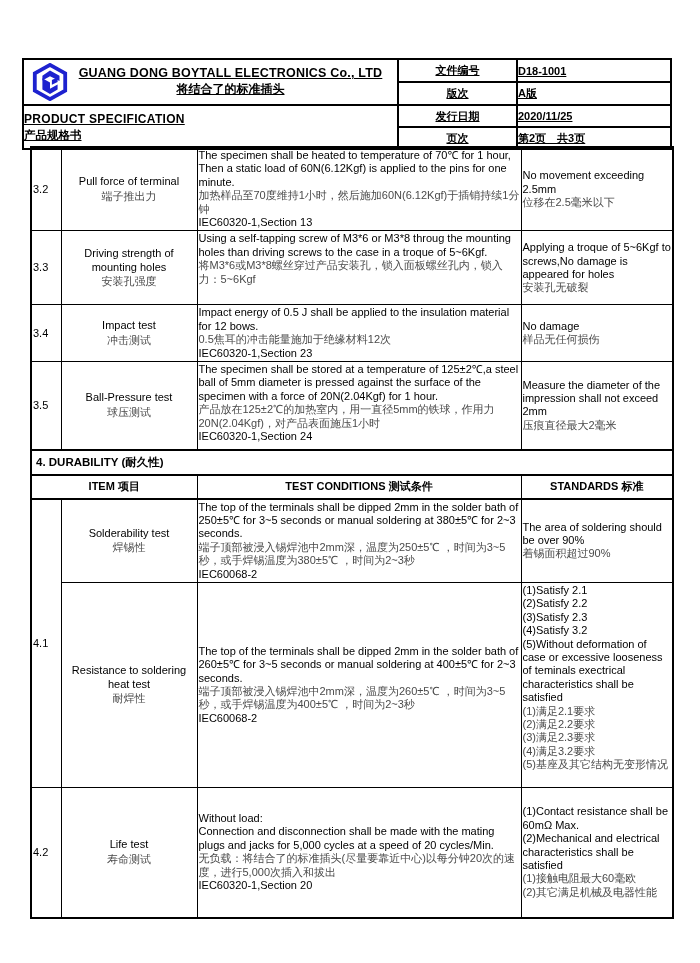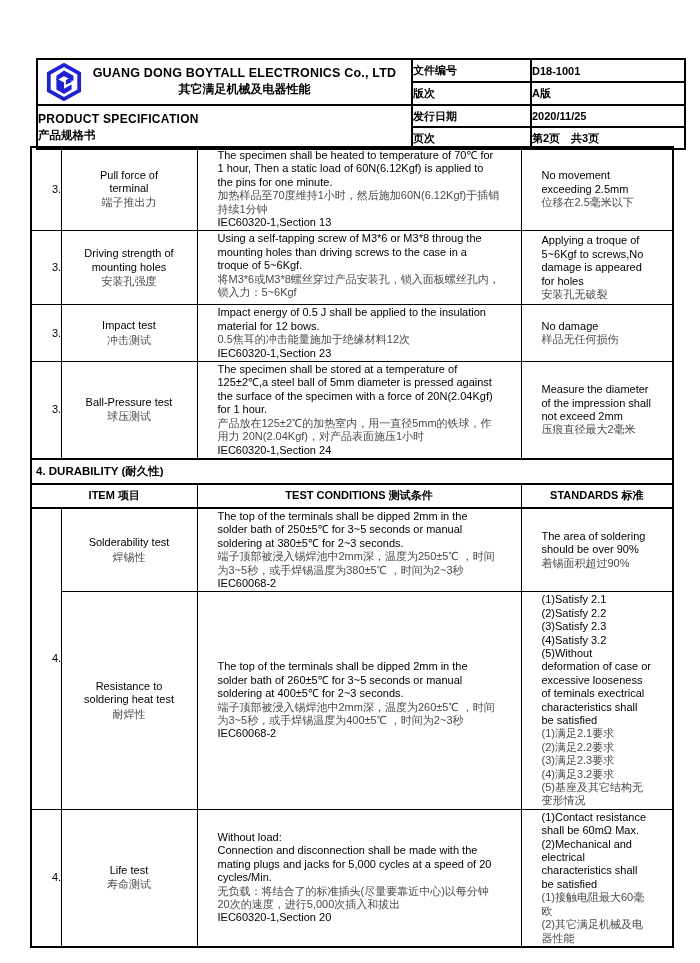--- a/index.html
+++ b/index.html
@@ -1,39 +1,39 @@
 <!DOCTYPE html>
 <html><head>
 <meta charset="utf-8">
 <style>
   html,body{margin:0;padding:0;background:#fff;}
   body{width:700px;height:963px;font-family:"Liberation Sans",sans-serif;color:#000;}
   .page{position:relative;width:700px;height:963px;background:#fff;overflow:hidden;}
   table{border-collapse:collapse;table-layout:fixed;}
 
   
-  .hdr-table{position:absolute;left:36px;top:58px;width:642px;}
+  .hdr-table{position:absolute;left:22px;top:58px;width:642px;text-decoration:underline;}
   .hdr-table td{border:2px solid #000;padding:0;overflow:hidden;}
   .hdr-left{width:373px;}
-  .hdr-label{width:117px;font-weight:bold;font-size:11px;}
+  .hdr-label{width:117px;text-align:center;font-weight:bold;font-size:11px;}
   .hdr-value{width:152px;text-align:left;font-weight:bold;font-size:11px;}
   .hdr-row{height:22px;}
   .company-wrap{display:flex;align-items:center;padding:2px 6px;}
   .logo-box{width:40px;height:40px;flex:0 0 40px;display:flex;align-items:center;justify-content:center;}
   .company-text{flex:1;text-align:center;}
   .company-en{font-size:12.5px;font-weight:bold;letter-spacing:.2px;}
   .company-cn{font-size:12px;font-weight:bold;margin-top:1px;}
   .title-wrap{text-align:left;}
   .title-en{font-size:12px;font-weight:bold;letter-spacing:.3px;}
   .title-cn{font-size:11.5px;font-weight:bold;margin-top:2px;}
 
   
   .body-table{position:absolute;left:30px;top:146px;width:642px;border:2px solid #000;}
-  .body-table td{border:1px solid #000;padding:1px 20px;font-size:11px;line-height:1.22;vertical-align:top;overflow:hidden;}
-  .c-no{text-align:right;vertical-align:middle !important;}
+  .body-table td{border:1px solid #000;padding:1px 1px;font-size:11px;line-height:1.22;vertical-align:top;overflow:hidden;}
+  .c-no{text-align:left;vertical-align:middle !important;}
   .c-item{text-align:center;vertical-align:middle !important;margin-top:8px;}
   .c-item .cn{margin-top:1px;}
   .cn{color:#4a4a4a;}
   .en{color:#000;}
   .v-mid{vertical-align:middle !important;}
   .v-top{vertical-align:top !important;}
   .sec-title td{font-weight:bold;font-size:11.5px;padding:3px 4px;border-top:2px solid #000;border-bottom:2px solid #000;vertical-align:middle !important;}
   .col-hdr td{font-weight:bold;text-align:center;vertical-align:middle !important;border-bottom:2px solid #000;}
   .r32{height:76px;} .r33{height:74px;} .r34{height:56px;} .r35{height:88px;}
   .rsec{height:25px;} .rhdr{height:24px;}
@@ -53,21 +53,21 @@
           <span class="logo-box">
             <svg width="38" height="38" viewBox="0 0 40 40">
               <polygon points="20,2 36,11 36,29 20,38 4,29 4,11" fill="none" stroke="#1e22cf" stroke-width="4"></polygon>
               <polygon points="20,8 30,13.5 30,19 20,14 12,18.5 12,13.5" fill="#1e22cf"></polygon>
               <polygon points="12,16 20,20.5 20,27 28,22.5 28,28 20,32.5 12,28" fill="#1e22cf"></polygon>
               <polygon points="22,18 28,15 28,20 22,23" fill="#1e22cf"></polygon>
             </svg>
           </span>
           <span class="company-text">
             <div class="company-en">GUANG DONG BOYTALL ELECTRONICS Co., LTD</div>
-            <div class="company-cn">其它满足机械及电器性能</div>
+            <div class="company-cn">将结合了的标准插头</div>
           </span>
         </div>
       </td>
       <td class="hdr-label">文件编号</td>
       <td class="hdr-value">D18-1001</td>
     </tr>
     <tr class="hdr-row">
       <td class="hdr-label">版次</td>
       <td class="hdr-value">A版</td>
     </tr>

